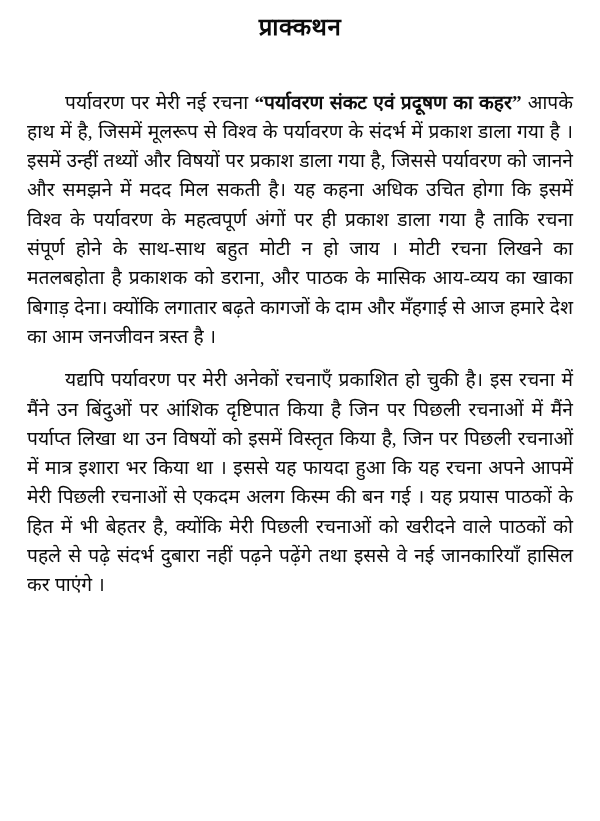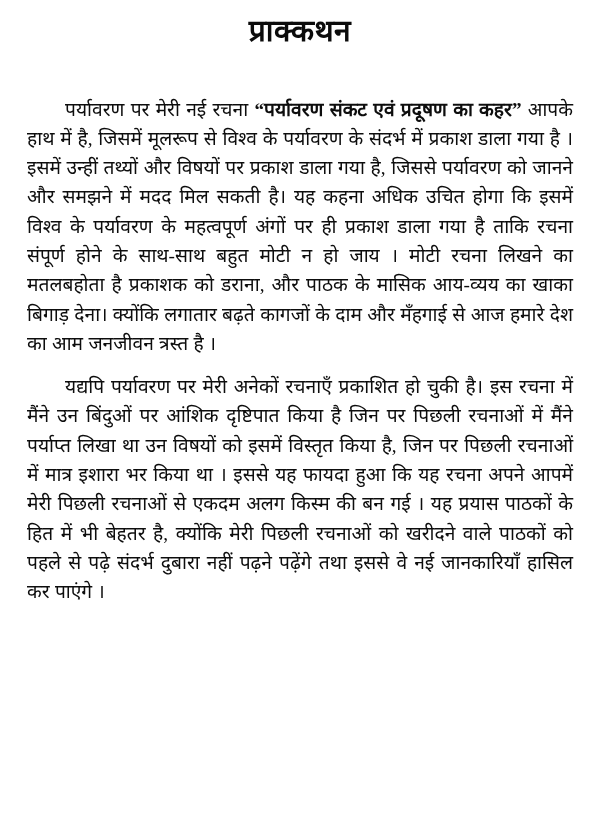--- a/index.html
+++ b/index.html
@@ -15,21 +15,21 @@
     position: relative;
     width: 600px;
     height: 821px;
     background: #ffffff;
     overflow: hidden;
     box-sizing: border-box;
   }
   .page-title {
     text-align: center;
     font-weight: bold;
-    font-size: 30px;
+    font-size: 24px;
     letter-spacing: 0.5px;
     margin: 0;
     padding-top: 14px;
     line-height: 1.15;
     color: #0b0b0b;
   }
   .body-block {
     margin-top: 46px;
     padding-left: 27px;
     padding-right: 27px;

